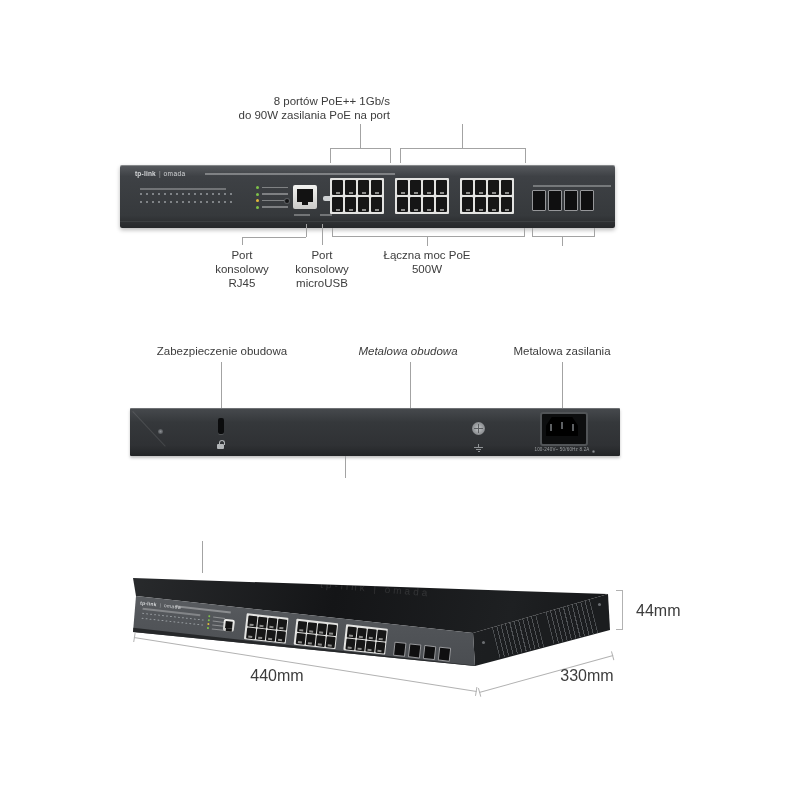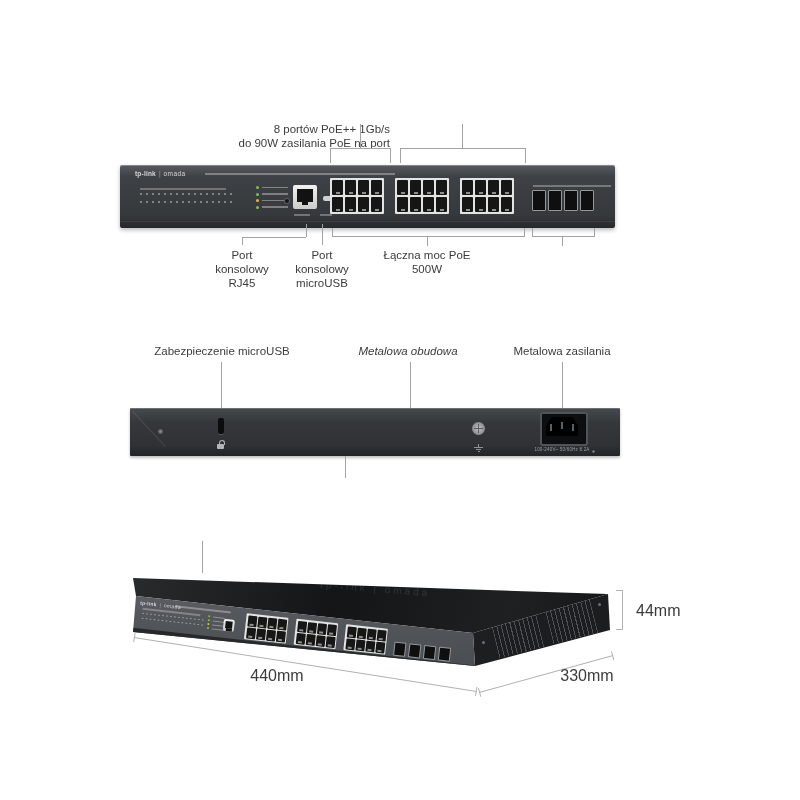--- a/index.html
+++ b/index.html
@@ -101,21 +101,21 @@
   .dim-line i{position:absolute;width:1px;height:9px;top:-4px;background:#b2b2b2;}
   .dim-line .t2{right:0;}
   .dim-label{position:absolute;font-size:16px;color:#3c3c3c;}
   .hbrk{position:absolute;width:6px;border:1px solid #b2b2b2;border-left:none;}
 </style>
 </head>
 <body>
 
 <div class="canvas">
 
-  <div class="ann ar" style="left:190px;top:94px;width:200px;margin-top:28px;">8 portów PoE++ 1Gb/s
+  <div class="ann ar" style="left:190px;top:94px;width:200px;">8 portów PoE++ 1Gb/s
 do 90W zasilania PoE na port</div>
   <div class="vln" style="left:360px;top:124px;height:24px;"></div>
   <div class="vln" style="left:462px;top:124px;height:24px;"></div>
   <div class="brk-down" style="left:330px;top:148px;width:59px;height:14px;"></div>
   <div class="brk-down" style="left:400px;top:148px;width:124px;height:14px;"></div>
 
   <div class="panel-front">
     <div class="brand">
       <span class="btp">tp-link</span>
       <span class="bdv">|</span>
@@ -238,21 +238,21 @@
 
   <div class="ann ac" style="left:192px;top:248px;width:100px;">Port
 konsolowy
 RJ45</div>
   <div class="ann ac" style="left:270px;top:248px;width:104px;">Port
 konsolowy
 microUSB</div>
   <div class="ann ac" style="left:350px;top:248px;width:154px;">Łączna moc PoE
 500W</div>
 
-  <div class="ann ac" style="left:142px;top:344px;width:160px;">Zabezpieczenie microUSB</div>
+  <div class="ann ac" style="left:142px;top:344px;width:160px;">Zabezpieczenie obudowa</div>
   <div class="ann ac" style="left:328px;top:344px;width:160px;font-style:italic;">Metalowa obudowa</div>
   <div class="ann ac" style="left:482px;top:344px;width:160px;">Metalowa zasilania</div>
   <div class="vln" style="left:221px;top:362px;height:46px;"></div>
   <div class="vln" style="left:410px;top:362px;height:46px;"></div>
   <div class="vln" style="left:562px;top:362px;height:46px;"></div>
 
   <div class="panel-rear">
     <div class="crease"></div>
     <div class="screw" style="left:28px;top:21px;"></div>
     <div class="kslot" style="left:88px;top:10px;"></div>

